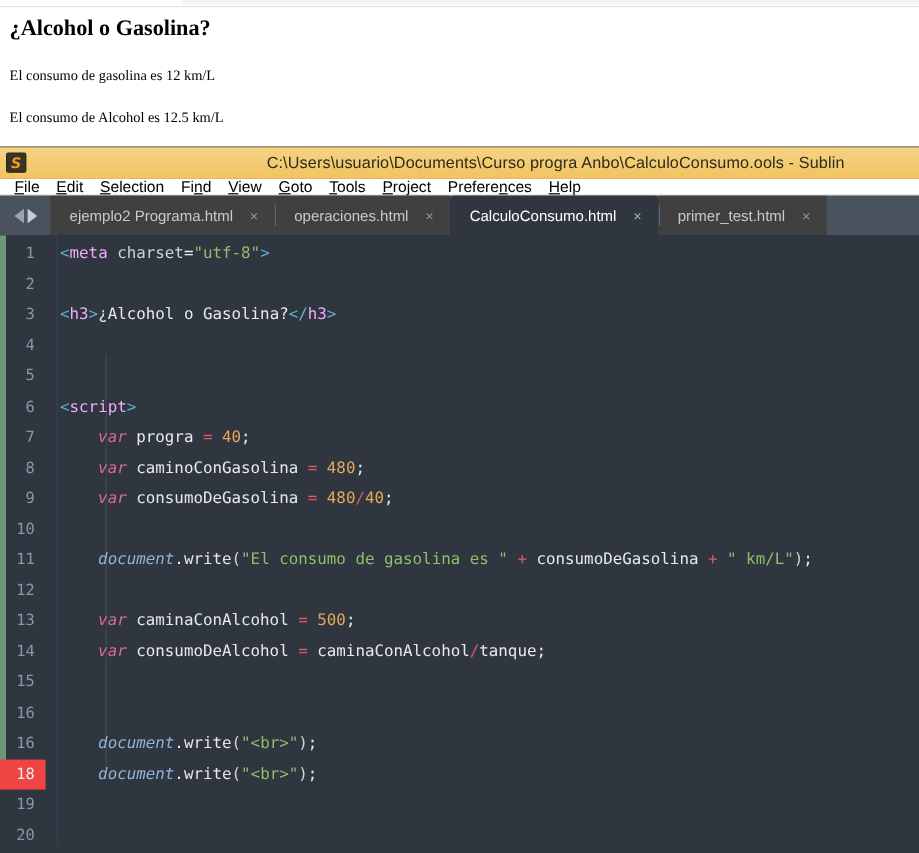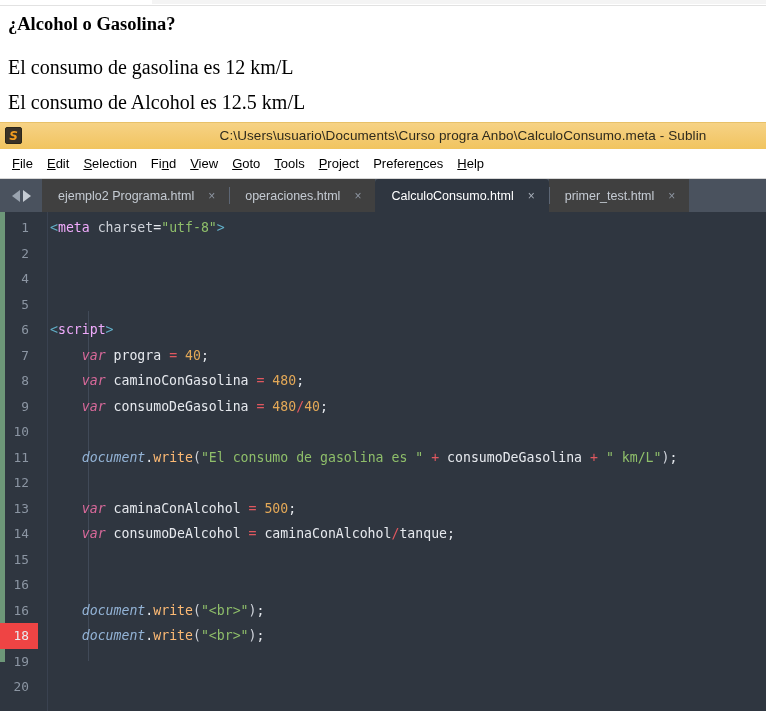--- a/index.html
+++ b/index.html
@@ -51,21 +51,21 @@
     left: 8px;
     top: 8px;
     font-size: 18.5px;
     font-weight: bold;
     font-family: "Liberation Serif", serif;
     white-space: nowrap;
   }
   .page-line {
     position: absolute;
     left: 8px;
-    font-size: 20px;
+    font-size: 12px;
     font-family: "Liberation Serif", serif;
     white-space: nowrap;
   }
   .page-line-1 { top: 50px; }
   .page-line-2 { top: 85px; }
 
   
   #sublime-window {
     position: absolute;
     left: 0;
@@ -119,21 +119,21 @@
     font-family: "Liberation Sans", sans-serif;
     white-space: nowrap;
     letter-spacing: 0.1px;
     padding-left: 160px;
     overflow: hidden;
   }
 
   
   #menu-bar {
     position: relative;
-    height: 30px;
+    height: 14px;
     background: #ffffff;
     border-bottom: 1px solid #d7d7d7;
     box-sizing: border-box;
     display: flex;
     align-items: center;
     padding-left: 5px;
   }
   .menu-item {
     font-size: 13px;
     color: #000000;
@@ -273,21 +273,21 @@
   }
   
   .t-punct   { color: #62b0c9; }
   .t-tag     { color: #f0abfc; }
   .t-attr    { color: #cfd3da; }
   .t-str     { color: #8fbf6a; }
   .t-kw      { color: #d9699a; font-style: italic; }
   .t-op      { color: #e0585f; }
   .t-num     { color: #e3a857; }
   .t-obj     { color: #93b3d6; font-style: italic; }
-  .t-fn      { color: #fdba74; }
+  .t-fn      { color: #e5e5e5; }
   .t-plain   { color: #e6e9ee; }
   .t-text    { color: #e6e9ee; }
   .t-paren   { color: #cfd3da; }
 </style>
 </head>
 <body>
 
 <div id="browser-pane">
   <div id="browser-topstrip">
     <div class="strip-right"></div>
@@ -298,21 +298,21 @@
     <div class="page-line page-line-2">El consumo de Alcohol es 12.5 km/L</div>
   </div>
 </div>
 
 <div id="sublime-window">
 
   <div id="title-bar">
     <div id="app-icon">
       <span>S</span>
     </div>
-    <div id="window-title">C:\Users\usuario\Documents\Curso progra Anbo\CalculoConsumo.meta - Sublin</div>
+    <div id="window-title">C:\Users\usuario\Documents\Curso progra Anbo\CalculoConsumo.ools - Sublin</div>
   </div>
 
   <div id="menu-bar">
       <div class="menu-item"><u>F</u>ile</div>
       <div class="menu-item"><u>E</u>dit</div>
       <div class="menu-item"><u>S</u>election</div>
       <div class="menu-item">Fi<u>n</u>d</div>
       <div class="menu-item"><u>V</u>iew</div>
       <div class="menu-item"><u>G</u>oto</div>
       <div class="menu-item"><u>T</u>ools</div>
@@ -344,20 +344,21 @@
       </div>
     </div>
 
   <div id="editor">
     <div id="left-green-strip"></div>
     <div id="gutter-divider"></div>
     <div id="indent-guide"></div>
     <div id="code-area">
         <div class="code-line"><span class="ln">1</span><span class="src"><span class="t-punct">&lt;</span><span class="t-tag">meta</span><span class="t-plain"> </span><span class="t-attr">charset</span><span class="t-plain">=</span><span class="t-str">"utf-8"</span><span class="t-punct">&gt;</span></span></div>
         <div class="code-line"><span class="ln">2</span><span class="src"></span></div>
+        <div class="code-line"><span class="ln">3</span><span class="src"><span class="t-punct">&lt;</span><span class="t-tag">h3</span><span class="t-punct">&gt;</span><span class="t-text">¿Alcohol o Gasolina?</span><span class="t-punct">&lt;/</span><span class="t-tag">h3</span><span class="t-punct">&gt;</span></span></div>
         <div class="code-line"><span class="ln">4</span><span class="src"></span></div>
         <div class="code-line"><span class="ln">5</span><span class="src"></span></div>
         <div class="code-line"><span class="ln">6</span><span class="src"><span class="t-punct">&lt;</span><span class="t-tag">script</span><span class="t-punct">&gt;</span></span></div>
         <div class="code-line"><span class="ln">7</span><span class="src"><span class="t-plain">    </span><span class="t-kw">var</span><span class="t-plain"> progra </span><span class="t-op">=</span><span class="t-plain"> </span><span class="t-num">40</span><span class="t-plain">;</span></span></div>
         <div class="code-line"><span class="ln">8</span><span class="src"><span class="t-plain">    </span><span class="t-kw">var</span><span class="t-plain"> caminoConGasolina </span><span class="t-op">=</span><span class="t-plain"> </span><span class="t-num">480</span><span class="t-plain">;</span></span></div>
         <div class="code-line"><span class="ln">9</span><span class="src"><span class="t-plain">    </span><span class="t-kw">var</span><span class="t-plain"> consumoDeGasolina </span><span class="t-op">=</span><span class="t-plain"> </span><span class="t-num">480</span><span class="t-op">/</span><span class="t-num">40</span><span class="t-plain">;</span></span></div>
         <div class="code-line"><span class="ln">10</span><span class="src"></span></div>
         <div class="code-line"><span class="ln">11</span><span class="src"><span class="t-plain">    </span><span class="t-obj">document</span><span class="t-plain">.</span><span class="t-fn">write</span><span class="t-paren">(</span><span class="t-str">"El consumo de gasolina es "</span><span class="t-plain"> </span><span class="t-op">+</span><span class="t-plain"> consumoDeGasolina </span><span class="t-op">+</span><span class="t-plain"> </span><span class="t-str">" km/L"</span><span class="t-paren">)</span><span class="t-plain">;</span></span></div>
         <div class="code-line"><span class="ln">12</span><span class="src"></span></div>
         <div class="code-line"><span class="ln">13</span><span class="src"><span class="t-plain">    </span><span class="t-kw">var</span><span class="t-plain"> caminaConAlcohol </span><span class="t-op">=</span><span class="t-plain"> </span><span class="t-num">500</span><span class="t-plain">;</span></span></div>

